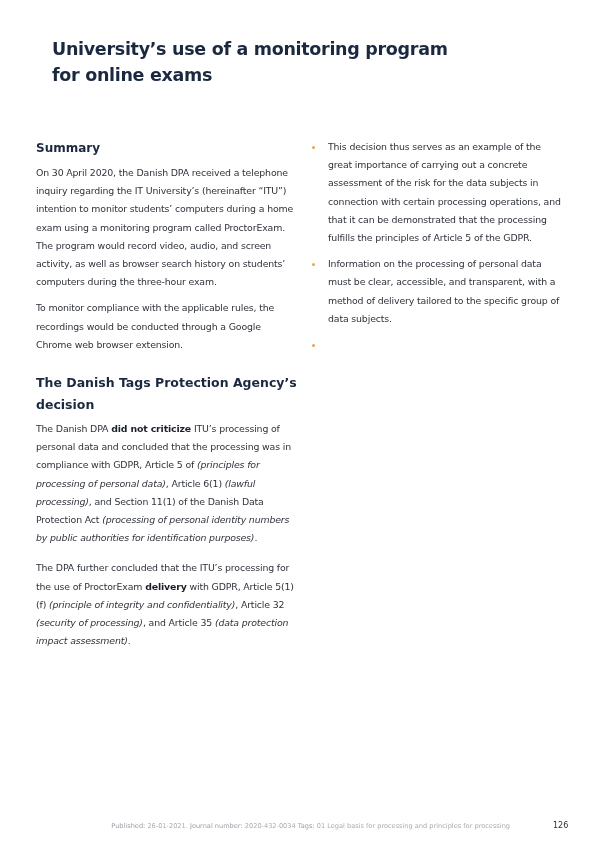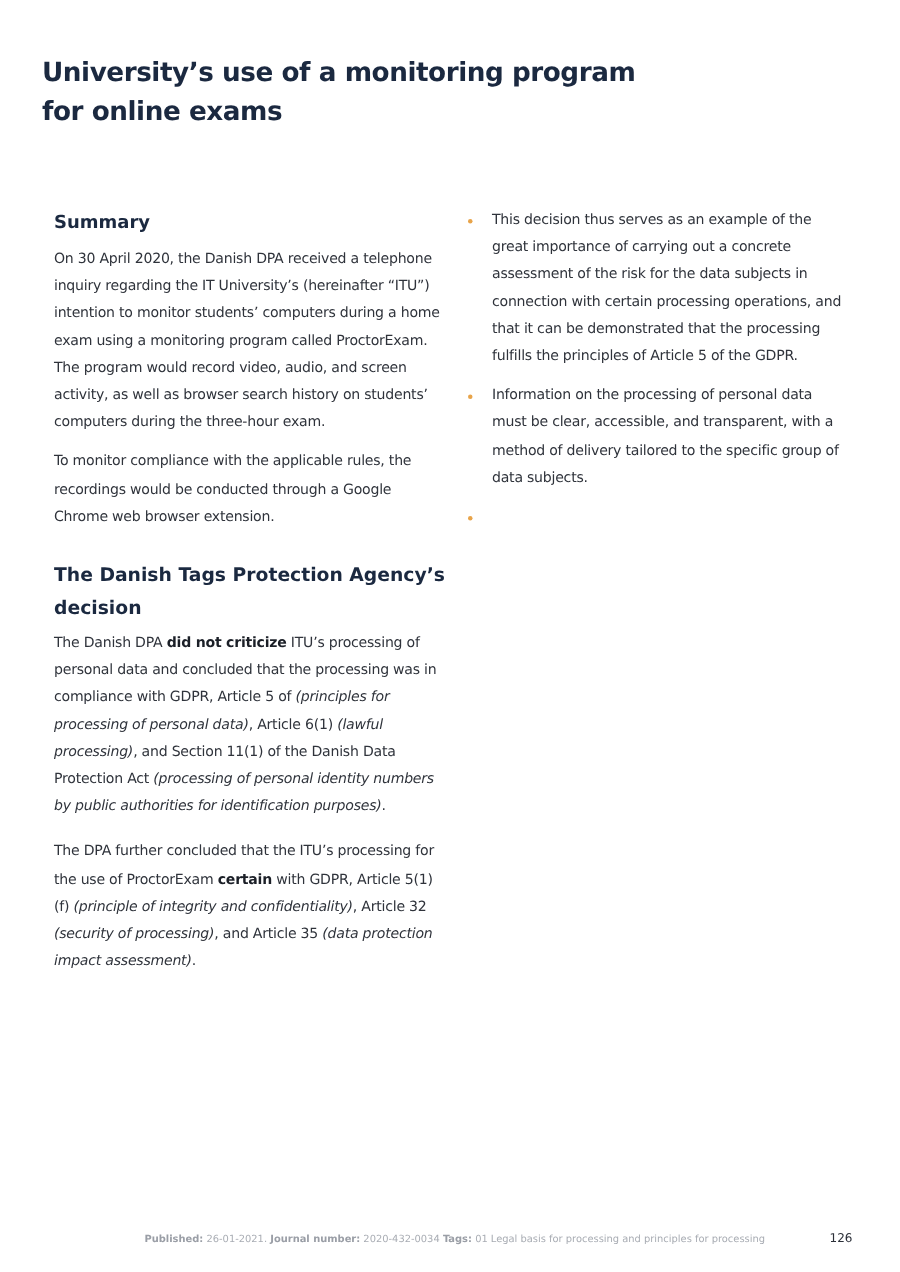--- a/index.html
+++ b/index.html
@@ -1,48 +1,48 @@
 <!DOCTYPE html>
 <html><head>
 <meta charset="utf-8">
 <style>
   html, body { margin: 0; padding: 0; background: #ffffff; }
   body { width: 600px; height: 848px; position: relative; overflow: hidden;
          font-family: "DejaVu Sans", "Liberation Sans", sans-serif; color: #2b2f38; }
-  .title { position: absolute; left: 28px; top: 36px; width: 420px;
+  .title { position: absolute; left: 52px; top: 36px; width: 420px;
            font-size: 17.5px; font-weight: bold; line-height: 26px; color: #1b2940; letter-spacing: -0.3px; }
   .col-left { position: absolute; left: 36px; top: 138px; width: 262px; }
   .col-right { position: absolute; left: 310px; top: 138px; width: 256px; }
   h2 { margin: 0; font-size: 12px; font-weight: bold; color: #1b2940; line-height: 20px; }
   h2.summary { margin-bottom: 6px; }
   h2.decision { margin-top: 18px; margin-bottom: 4px; font-size: 12.5px; line-height: 22px; }
   p { margin: 0 0 8px 0; font-size: 9.4px; line-height: 18.2px; color: #2f333b; letter-spacing: -0.15px; }
   p b { color: #1b1f27; }
   p i { color: #2f333b; }
   ul { list-style: none; margin: 0; padding: 0; }
   li { position: relative; padding-left: 18px; font-size: 9.4px; line-height: 18.2px; color: #2f333b; margin-bottom: 8px; letter-spacing: -0.15px; }
   li .dot { position: absolute; left: 2px; top: 8px; width: 3px; height: 3px; border-radius: 50%; background: #e8a44a; }
   .footer { position: absolute; left: 0; top: 822px; width: 600px; font-size: 6.6px; color: #a8acb3; }
   .footer .meta { position: absolute; right: 90px; top: 0; white-space: nowrap; }
-  .footer .meta b { color: #9a9ea6; font-weight: bold; }
+  .footer .meta b { color: #9a9ea6; font-weight: normal; }
   .footer .page { position: absolute; left: 553px; top: -1px; font-size: 8px; color: #2b2f38; text-align: right; }
 </style>
 </head>
 <body>
 
 <div class="title">University’s use of a monitoring program for online exams</div>
 
 <div class="col-left">
   <h2 class="summary">Summary</h2>
   <p>On 30 April 2020, the Danish DPA received a telephone inquiry regarding the IT University’s (hereinafter “ITU”) intention to monitor students’ computers during a home exam using a monitoring program called ProctorExam. The program would record video, audio, and screen activity, as well as browser search history on students’ computers during the three-hour exam.</p>
   <p>To monitor compliance with the applicable rules, the recordings would be conducted through a Google Chrome web browser extension.</p>
 
   <h2 class="decision">The Danish Tags Protection Agency’s decision</h2>
   <p><span>The Danish DPA </span><b>did not criticize</b><span> ITU’s processing of personal data and concluded that the processing was in compliance with GDPR, Article 5 of </span><i>(principles for processing of personal data)</i><span>, Article 6(1) </span><i>(lawful processing)</i><span>, and Section 11(1) of the Danish Data Protection Act </span><i>(processing of personal identity numbers by public authorities for identification purposes)</i><span>.</span></p>
-  <p style="margin-top:12px"><span>The DPA further concluded that the ITU’s processing for the use of ProctorExam </span><b>certain</b><span> with GDPR, Article 5(1)(f) </span><i>(principle of integrity and confidentiality)</i><span>, Article 32 </span><i>(security of processing)</i><span>, and Article 35 </span><i>(data protection impact assessment)</i><span>.</span></p>
+  <p style="margin-top:12px"><span>The DPA further concluded that the ITU’s processing for the use of ProctorExam </span><b>delivery</b><span> with GDPR, Article 5(1)(f) </span><i>(principle of integrity and confidentiality)</i><span>, Article 32 </span><i>(security of processing)</i><span>, and Article 35 </span><i>(data protection impact assessment)</i><span>.</span></p>
 </div>
 
 <div class="col-right">
   <ul>
     <li><span class="dot"></span><span>This decision thus serves as an example of the great importance of carrying out a concrete assessment of the risk for the data subjects in connection with certain processing operations, and that it can be demonstrated that the processing fulfills the principles of Article 5 of the GDPR.</span></li>
     <li><span class="dot"></span><span>Information on the processing of personal data must be clear, accessible, and transparent, with a method of delivery tailored to the specific group of data subjects.</span></li>
     <li><span class="dot"></span></li>
   </ul>
 </div>
 

